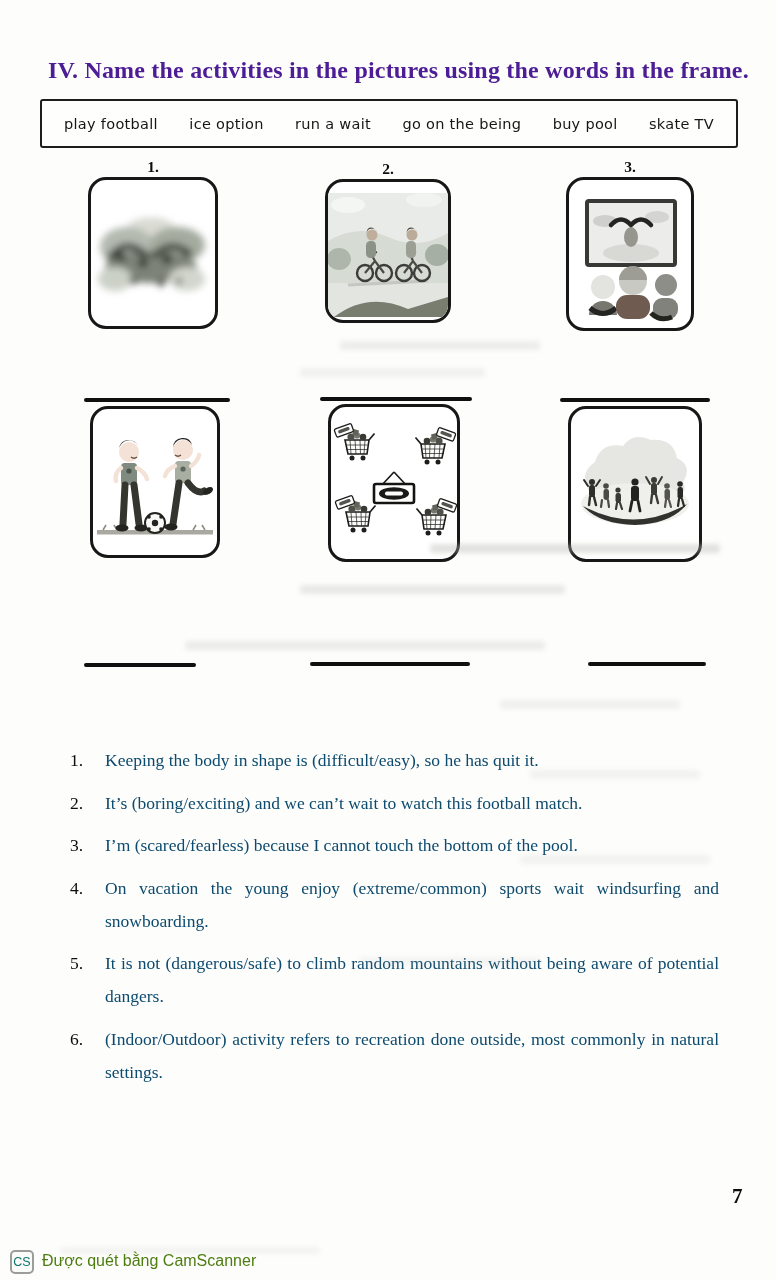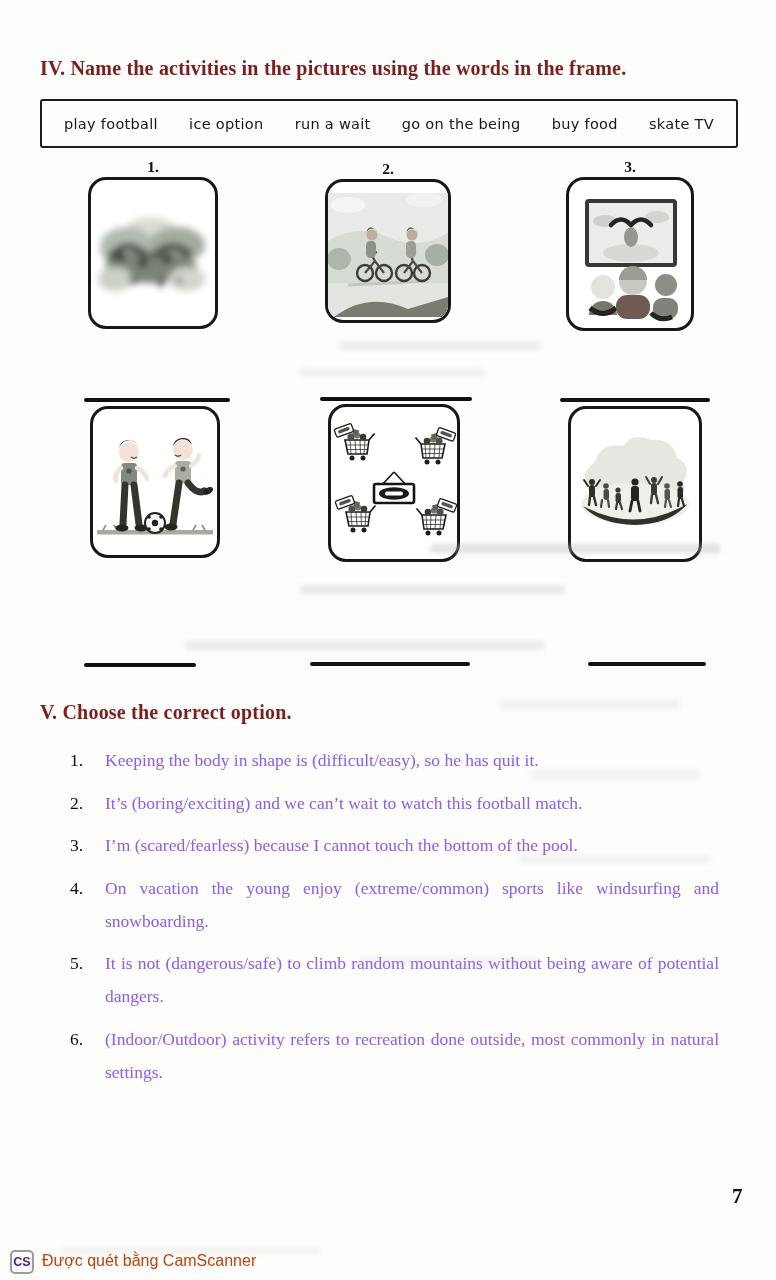--- a/index.html
+++ b/index.html
@@ -1,20 +1,20 @@
 <!DOCTYPE html>
 <html><head>
 <meta charset="utf-8">
 <style>
   html,body{margin:0;padding:0;background:#ffffff;}
   .page{position:relative;width:776px;height:1280px;background:#fdfdfc;overflow:hidden;
         font-family:"Liberation Serif",serif;color:#111;}
   
-  .sec-head{position:absolute;left:40px;font-size:20px;font-weight:bold;
-            letter-spacing:.2px;color:#7f1d1d;white-space:nowrap;}
+  .sec-head{position:absolute;left:48px;font-size:24px;font-weight:bold;
+            letter-spacing:.2px;color:#4c1d95;white-space:nowrap;}
   #head-iv{top:57px;}
   #head-v{top:701px;}
   
   .word-frame{position:absolute;left:40px;top:99px;width:698px;height:49px;
               border:2.5px solid #1d1d1d;border-radius:3px;background:#fefefd;
               box-sizing:border-box;display:flex;align-items:center;
               justify-content:space-between;padding:8px 22px;
               font-family:"DejaVu Sans",sans-serif;font-size:14.5px;
               letter-spacing:.3px;color:#161616;}
   
@@ -22,47 +22,47 @@
   .fig-num{text-align:center;font-size:15.5px;font-weight:bold;color:#0e0e0e;height:19px;}
   .fig-box{border:3px solid #171717;border-radius:18px;background:#ffffff;
            overflow:hidden;position:relative;}
   .fig-box svg{display:block;width:100%;height:100%;}
   
   .line{position:absolute;height:3.5px;background:#101010;border-radius:2px;}
   
   .opt-list{position:absolute;left:70px;top:744px;width:656px;}
   .item{display:flex;margin-bottom:9.5px;}
   .inum{width:35px;flex:none;font-size:17.5px;line-height:33px;color:#0d0d0d;}
-  .itxt{width:614px;font-size:17.5px;line-height:33px;text-align:justify;color:#8b5cf6;}
+  .itxt{width:614px;font-size:17.5px;line-height:33px;text-align:justify;color:#0c4a6e;}
   
   .ghost{position:absolute;background:#b3b3b0;filter:blur(2.5px);border-radius:3px;height:9px;}
   
   .page-num{position:absolute;left:732px;top:1184px;font-size:21px;font-weight:bold;color:#0c0c0c;}
   
   .scan-badge{position:absolute;left:10px;top:1250px;width:24px;height:24px;
               border:2px solid #9c9c9c;border-radius:5px;box-sizing:border-box;
               display:flex;align-items:center;justify-content:center;
-              font-family:"Liberation Sans",sans-serif;font-weight:bold;
-              font-size:12.5px;color:#4c1d95;background:#fbfbfa;}
+              font-family:"Liberation Sans",sans-serif;font-weight:normal;
+              font-size:12.5px;color:#0f766e;background:#fbfbfa;}
   .scan-text{position:absolute;left:42px;top:1252px;
-             font-family:"Liberation Sans",sans-serif;font-size:16px;color:#c2410c;}
+             font-family:"Liberation Sans",sans-serif;font-size:16px;color:#4d7c0f;}
 </style>
 </head>
 <body>
 
 <div class="page">
 
   <div id="head-iv" class="sec-head">IV. Name the activities in the pictures using the words in the frame.</div>
 
   <div class="word-frame">
     <span>play football</span>
     <span>ice option</span>
     <span>run a wait</span>
     <span>go on the being</span>
-    <span>buy food</span>
+    <span>buy pool</span>
     <span>skate TV</span>
   </div>
 
   <div class="fig" style="left:88px;top:158px;width:130px;">
     <div class="fig-num">1.</div>
     <div class="fig-box" style="height:146px;">
       <svg viewBox="0 0 124 140">
         <defs>
             <filter id="bl1" x="-20%" y="-20%" width="140%" height="140%">
               <feGaussianBlur stdDeviation="3.5"></feGaussianBlur>
@@ -268,38 +268,37 @@
             </g>
         </g>
       </svg>
     </div>
   </div>
 
   <div class="line" style="left:84px;top:663px;width:112px;"></div>
   <div class="line" style="left:310px;top:662px;width:160px;"></div>
   <div class="line" style="left:588px;top:662px;width:118px;"></div>
 
-  <div id="head-v" class="sec-head">V. Choose the correct option.</div>
 
   <div class="opt-list">
     <div class="item">
       <div class="inum">1.</div>
       <div class="itxt">Keeping the body in shape is (difficult/easy), so he has quit it.</div>
     </div>
     <div class="item">
       <div class="inum">2.</div>
       <div class="itxt">It’s (boring/exciting) and we can’t wait to watch this football match.</div>
     </div>
     <div class="item">
       <div class="inum">3.</div>
       <div class="itxt">I’m (scared/fearless) because I cannot touch the bottom of the pool.</div>
     </div>
     <div class="item">
       <div class="inum">4.</div>
-      <div class="itxt">On vacation the young enjoy (extreme/common) sports like windsurfing and snowboarding.</div>
+      <div class="itxt">On vacation the young enjoy (extreme/common) sports wait windsurfing and snowboarding.</div>
     </div>
     <div class="item">
       <div class="inum">5.</div>
       <div class="itxt">It is not (dangerous/safe) to climb random mountains without being aware of potential dangers.</div>
     </div>
     <div class="item">
       <div class="inum">6.</div>
       <div class="itxt">(Indoor/Outdoor) activity refers to recreation done outside, most commonly in natural settings.</div>
     </div>
   </div>

